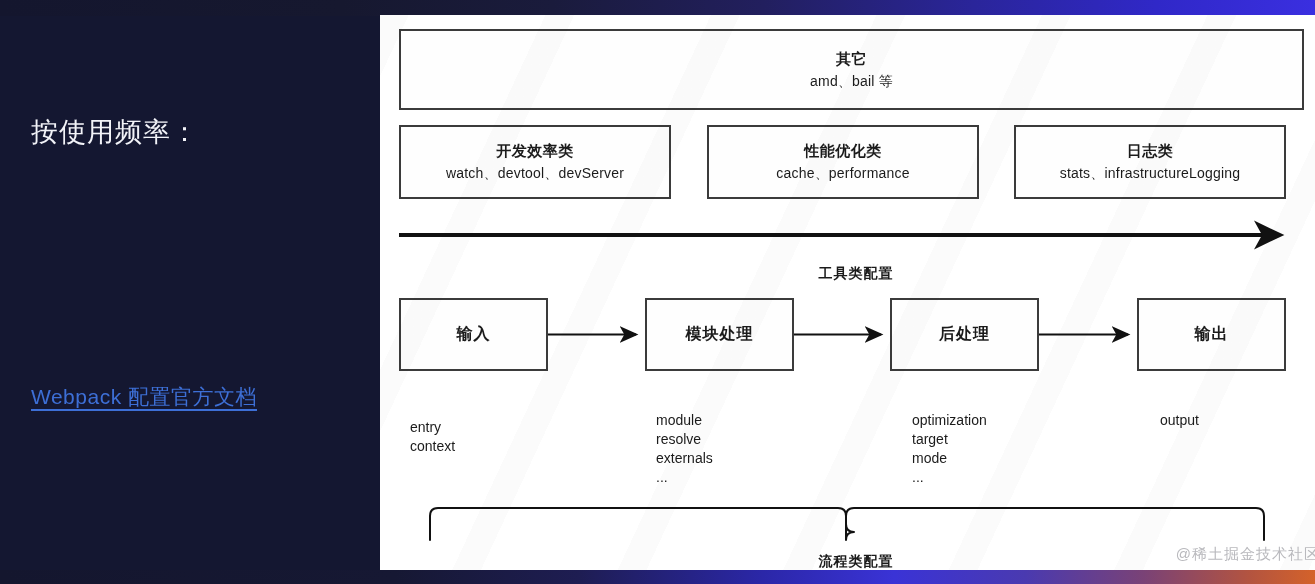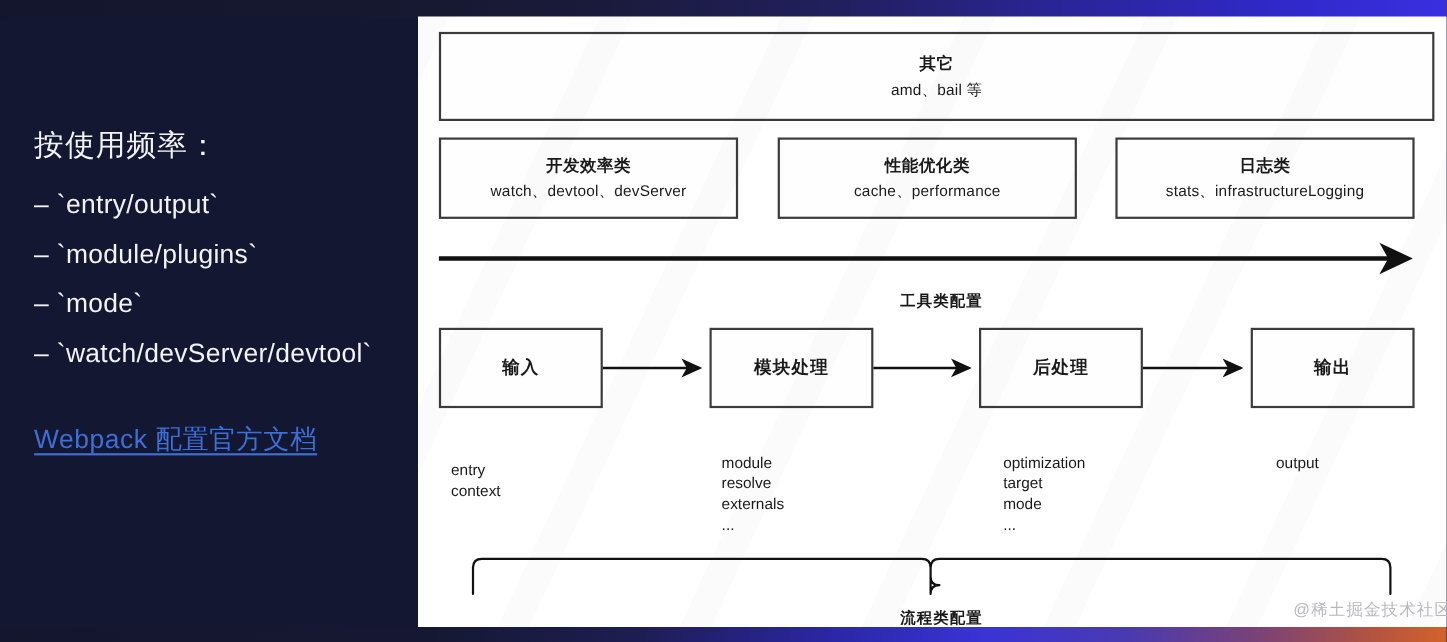--- a/index.html
+++ b/index.html
@@ -64,21 +64,21 @@
     font-size: 24px;
     color: #f2f3f8;
     line-height: 45px;
     white-space: nowrap;
     letter-spacing: 0.3px;
   }
   .bullet .dash { margin-right: 7px; }
   .doc-link {
     position: absolute;
     left: 31px; top: 367px;
-    font-size: 24px;
+    font-size: 21px;
     color: #3d6fd6;
     text-decoration: underline;
     text-underline-offset: 5px;
     white-space: nowrap;
     letter-spacing: 0.5px;
     cursor: pointer;
   }
 
   
   #panel {
@@ -182,34 +182,20 @@
 
 <div id="slide">
 
   <div class="strip-top"></div>
   <div class="strip-bottom"></div>
 
   <div id="left-col">
 
     <div class="lead">按使用频率：</div>
 
-    <div class="bullets">
-      <div class="bullet">
-        <span class="dash">–</span><span>`entry/output`</span>
-      </div>
-      <div class="bullet">
-        <span class="dash">–</span><span>`module/plugins`</span>
-      </div>
-      <div class="bullet">
-        <span class="dash">–</span><span>`mode`</span>
-      </div>
-      <div class="bullet">
-        <span class="dash">–</span><span>`watch/devServer/devtool`</span>
-      </div>
-    </div>
 
     <a class="doc-link" href="#">Webpack 配置官方文档</a>
   </div>
 
   <div id="panel">
 
     <div class="box" style="left:19px; top:14px; width:905px; height:81px;">
       <div class="t1">其它</div>
       <div class="t2">amd、bail 等</div>
     </div>

